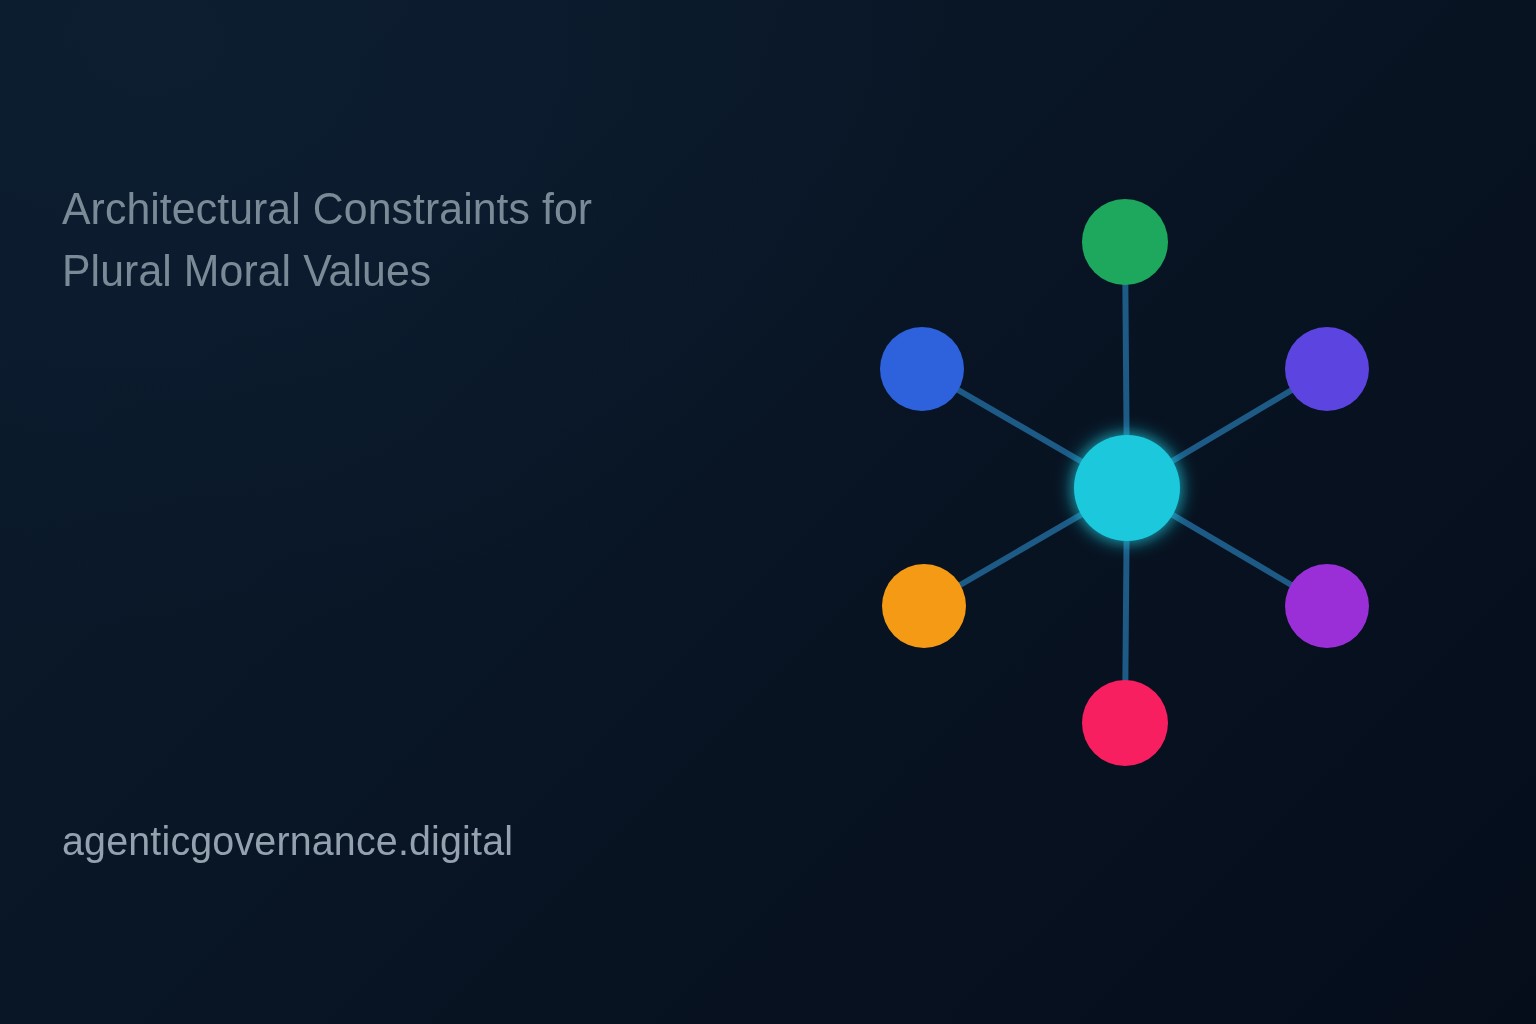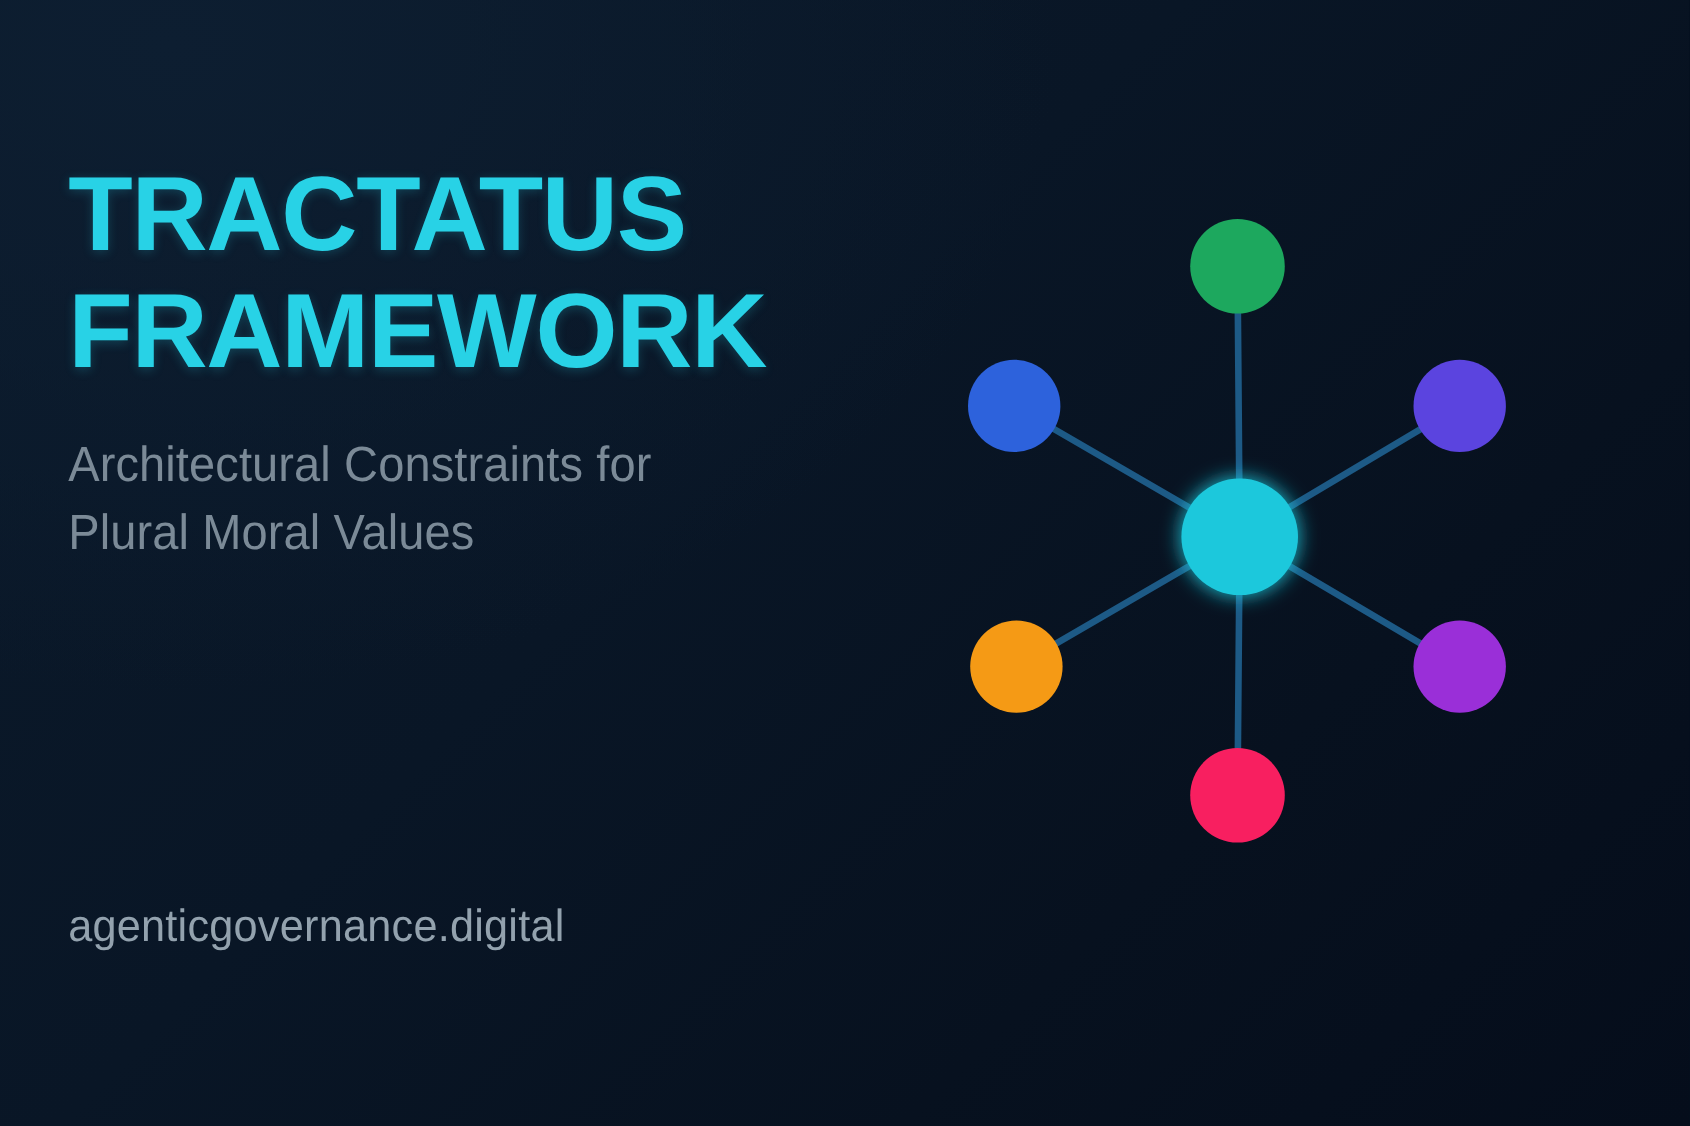--- a/index.html
+++ b/index.html
@@ -75,24 +75,20 @@
   #diagram .node-circle { pointer-events: auto; }
   .edge-line { pointer-events: auto; }
 </style>
 </head>
 <body>
 
 <div id="stage">
 
   <div id="text-block">
 
-    <h1 style="margin:0;">
-      <span class="title-line">TRACTATUS</span>
-      <span class="title-line">FRAMEWORK</span>
-    </h1>
 
     <div id="subtitle">
       <span class="sub-line">Architectural Constraints for</span>
       <span class="sub-line">Plural Moral Values</span>
     </div>
   </div>
 
   <div id="site-url">agenticgovernance.digital</div>
 
   <svg id="diagram" viewBox="0 0 1536 1024" xmlns="http://www.w3.org/2000/svg">

